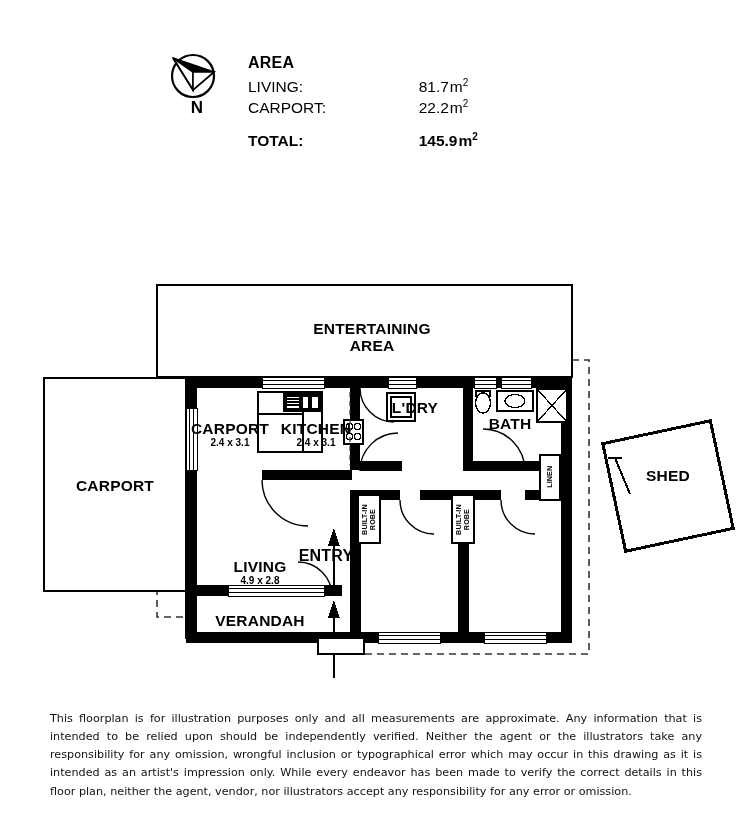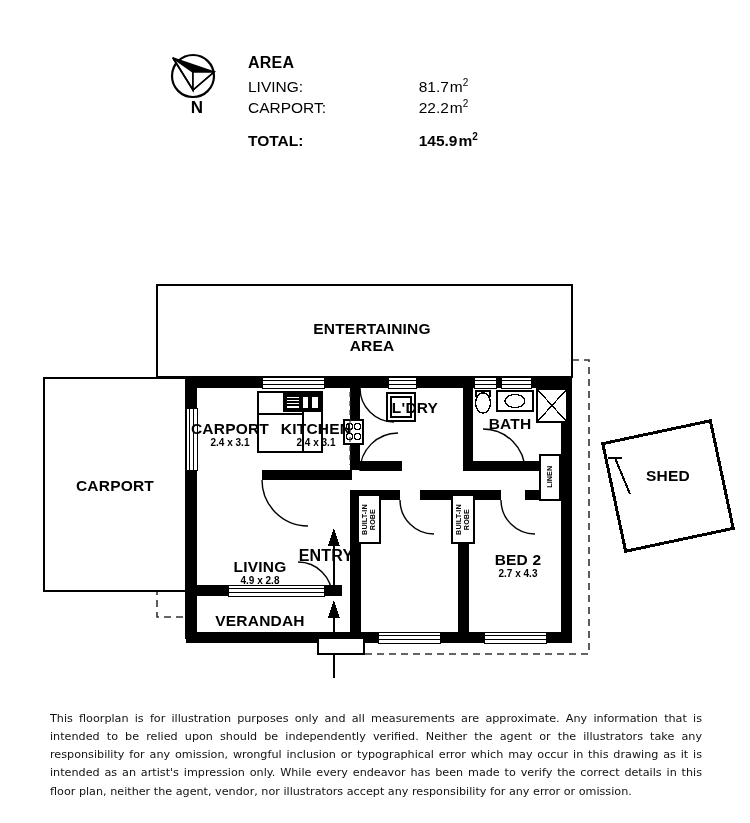--- a/index.html
+++ b/index.html
@@ -334,24 +334,20 @@
 
     <div class="lab sm" style="left:286px;top:547px;width:80px;">
       <div class="nm">ENTRY</div>
     </div>
 
     <div class="lab" style="left:200px;top:612px;width:120px;">
       <div class="nm">VERANDAH</div>
     </div>
 
 
-    <div class="lab" style="left:472px;top:551px;width:92px;">
-      <div class="nm">BED 2</div>
-      <div class="dim">2.7 x 4.3</div>
-    </div>
 
     <div class="lab" style="left:618px;top:467px;width:100px;">
       <div class="nm">SHED</div>
     </div>
 
     <div class="lab rot" style="left:341px;top:512px;width:56px;transform:rotate(-90deg);">
       <div class="nm">BUILT-IN</div>
       <div class="nm">ROBE</div>
     </div>
 

